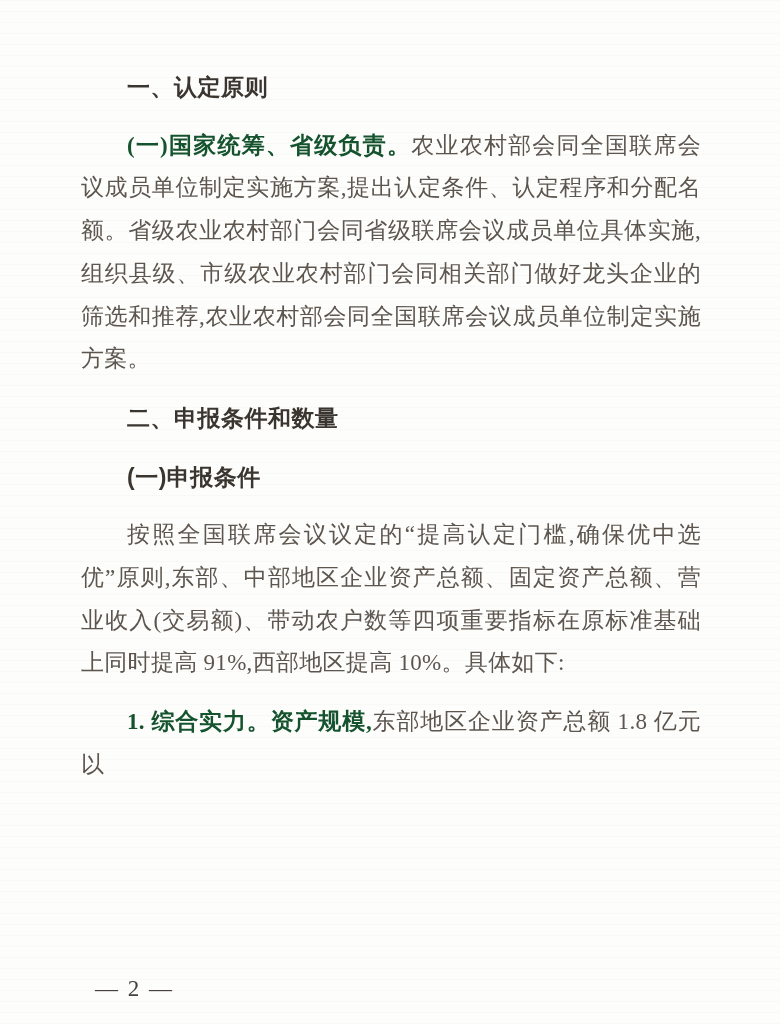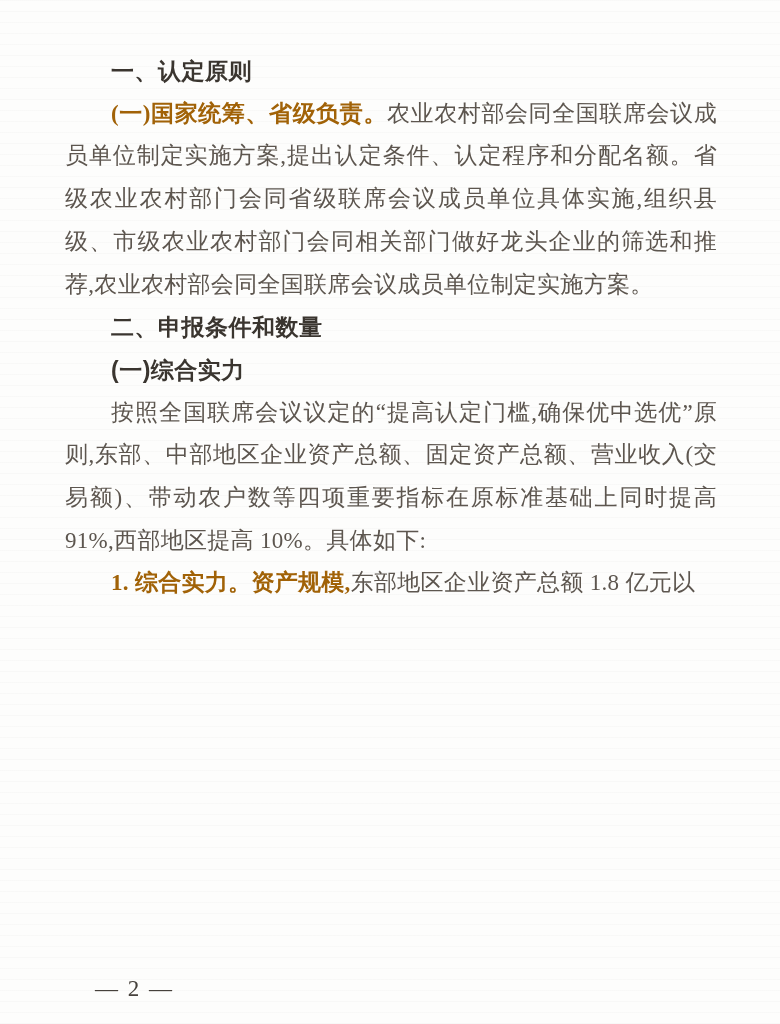--- a/index.html
+++ b/index.html
@@ -33,35 +33,35 @@
     left: 0;
     width: 780px;
     box-sizing: border-box;
     padding: 50px 63px 0 65px;
     font-size: 23px;
     line-height: 42.7px;
     color: #5d564f;
     letter-spacing: 0.3px;
   }
   .doc p {
-    margin: 0;
+    margin: 16px;
     text-indent: 2em;
     text-align: justify;
     text-align-last: left;
   }
   .doc p.heading {
     font-family: "Liberation Sans", "DejaVu Sans", sans-serif;
     font-weight: 700;
     color: #3a352f;
     text-align: left;
     letter-spacing: 0.5px;
   }
   .lead {
     font-weight: 700;
-    color: #a16207;
+    color: #14532d;
   }
   .footer {
     position: absolute;
     left: 95px;
     top: 976px;
     font-size: 23px;
     color: #46413c;
     letter-spacing: 2px;
   }
 </style>
@@ -72,20 +72,20 @@
 
 <div class="doc">
   <p class="heading"><span>一、认定原则</span></p>
 
   <p><span class="lead">(一)国家统筹、省级负责。</span><span>农业农村部会同全国联席会议成员单位制定实施方案,提出认定条件、认定程序和分配名额。省级农业农村部门会同省级联席会议成员单位具体实施,组织县级、市级农业农村部门会同相关部门做好龙头企业的筛选和推荐,农业农村部会同全国联席会议成员单位制定实施方案。</span></p>
 
 
 
   <p class="heading"><span>二、申报条件和数量</span></p>
 
-  <p class="heading"><span>(一)综合实力</span></p>
+  <p class="heading"><span>(一)申报条件</span></p>
 
   <p><span>按照全国联席会议议定的“提高认定门槛,确保优中选优”原则,东部、中部地区企业资产总额、固定资产总额、营业收入(交易额)、带动农户数等四项重要指标在原标准基础上同时提高 91%,西部地区提高 10%。具体如下:</span></p>
 
   <p><span class="lead">1. 综合实力。资产规模,</span><span>东部地区企业资产总额 1.8 亿元以</span></p>
 </div>
 
 <div class="footer">— 2 —</div>
 
 </body></html>

